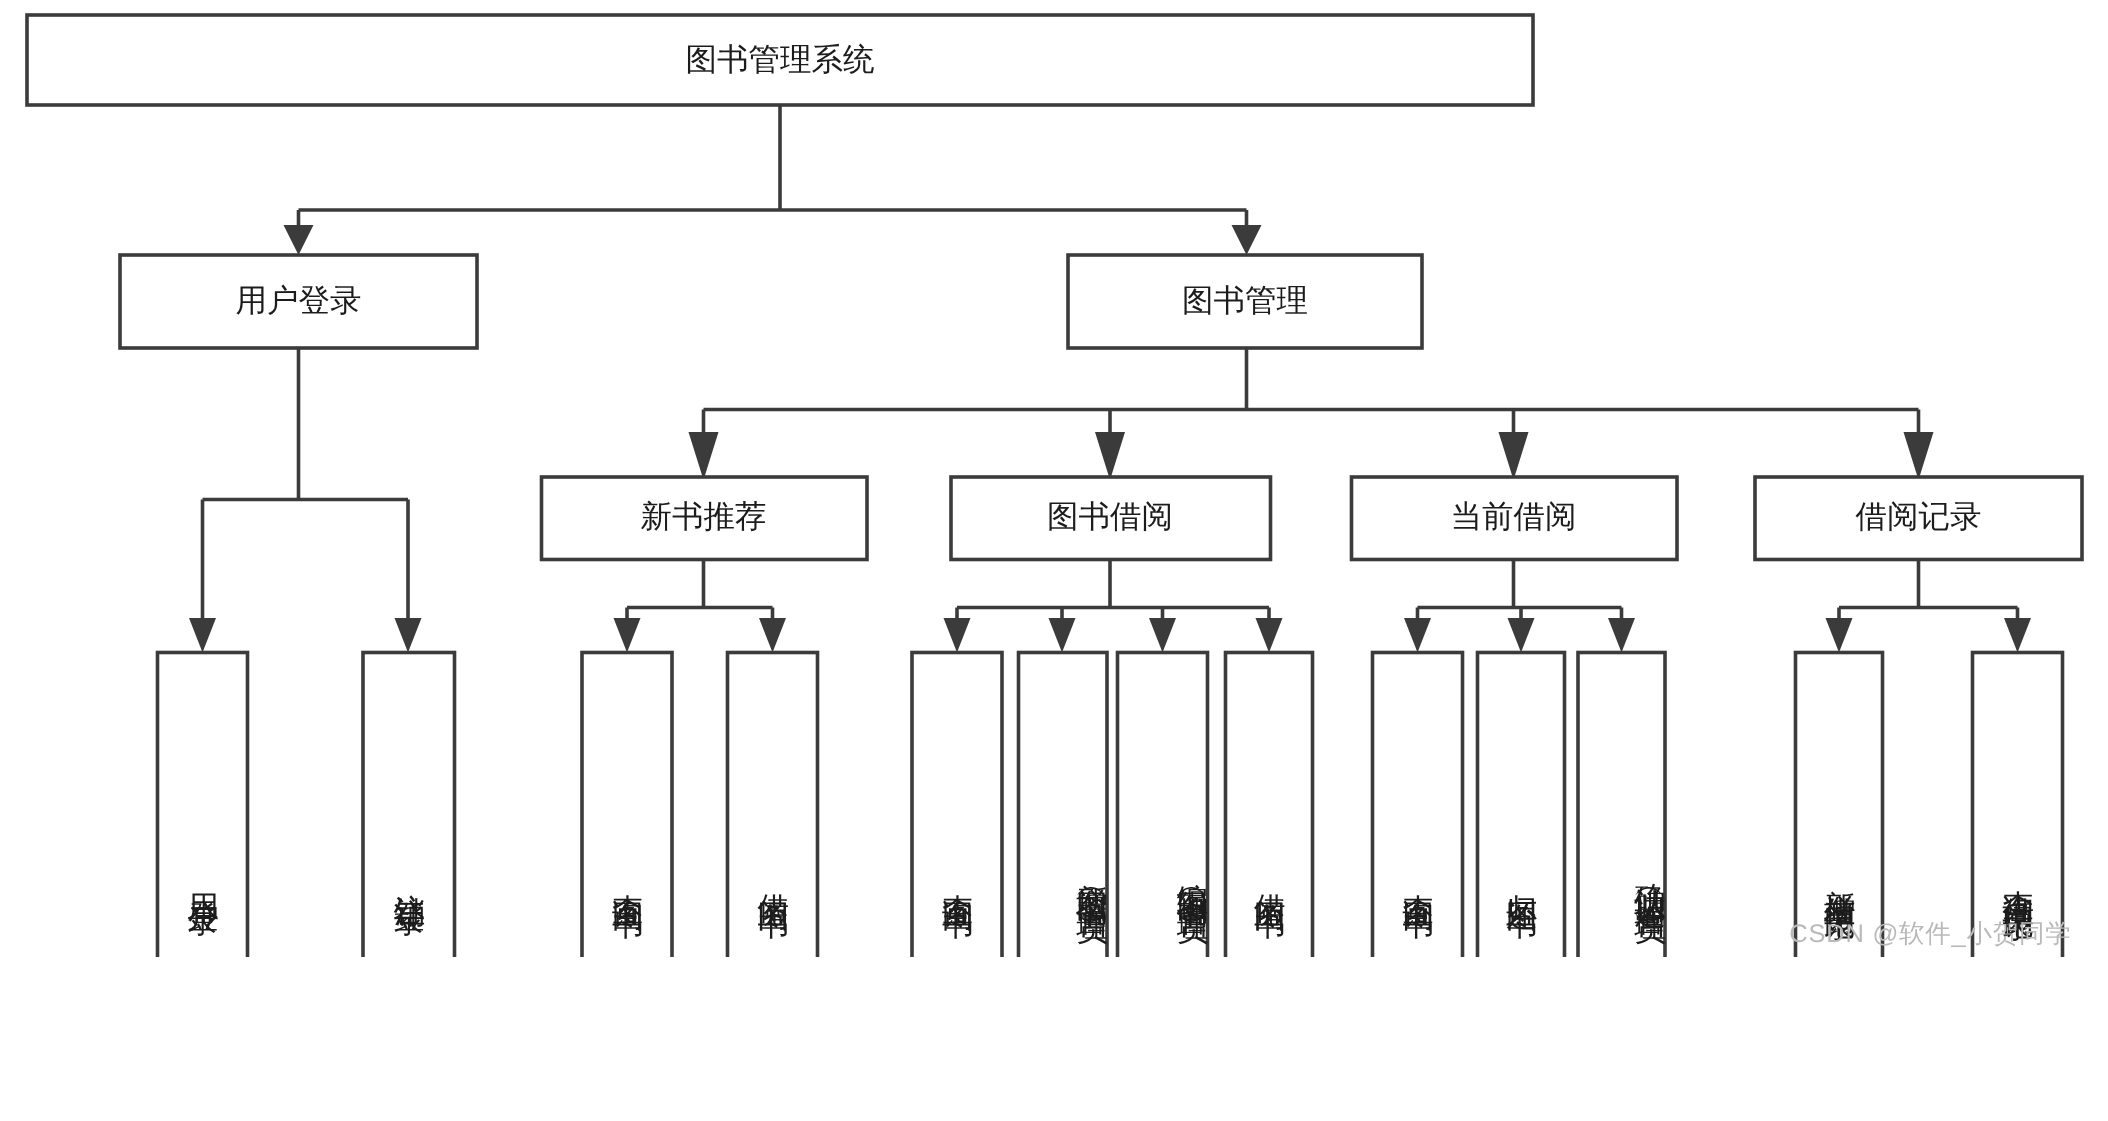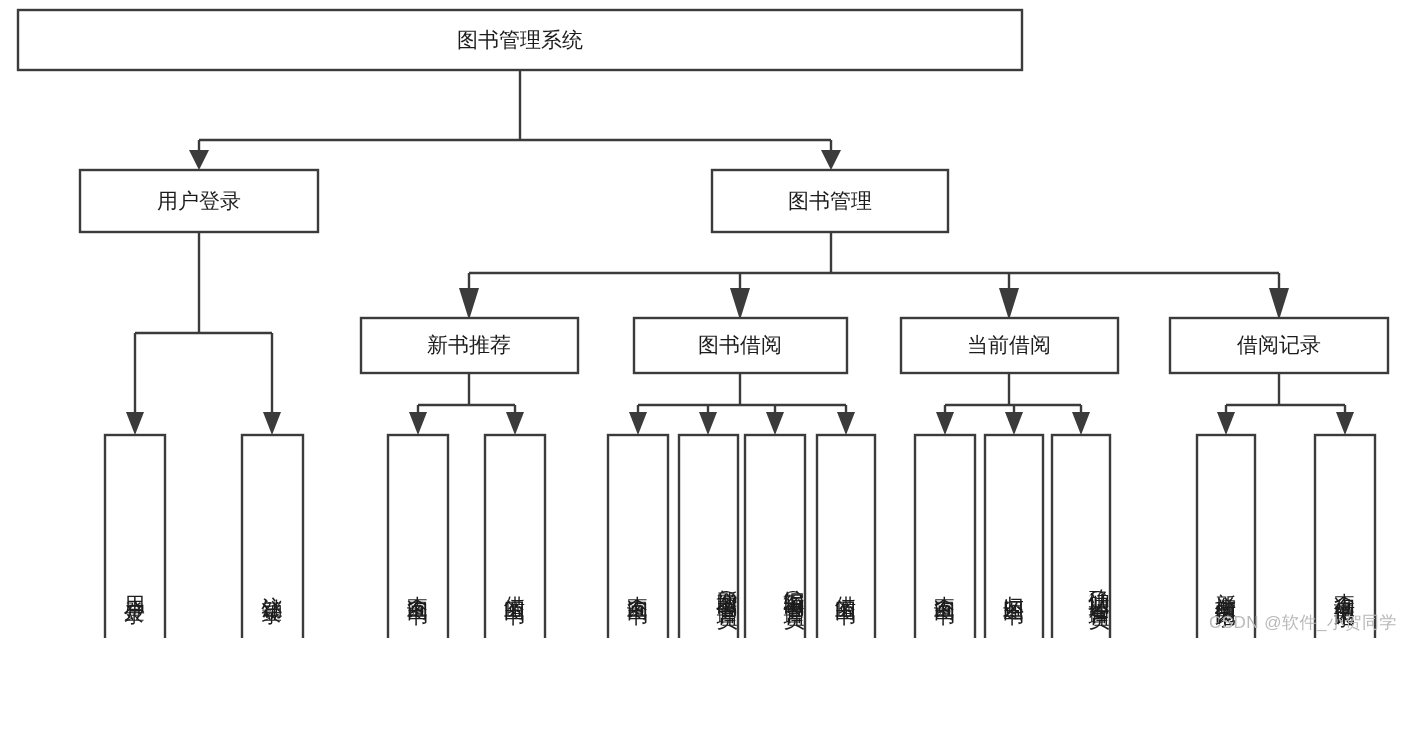--- a/index.html
+++ b/index.html
@@ -55,21 +55,21 @@
     font-size: 21px;
     line-height: 1;
     letter-spacing: 3px;
     color: #1c1c1c;
     white-space: nowrap;
     pointer-events: none;
     text-align: center;
   }
   .watermark {
     position: absolute;
-    right: 8px;
+    right: 24px;
     bottom: 4px;
     font-family: "Liberation Sans", "DejaVu Sans", sans-serif;
     font-size: 17px;
     color: #b9b9b9;
     letter-spacing: 0.5px;
     user-select: none;
   }
 </style>
 </head>
 <body>

